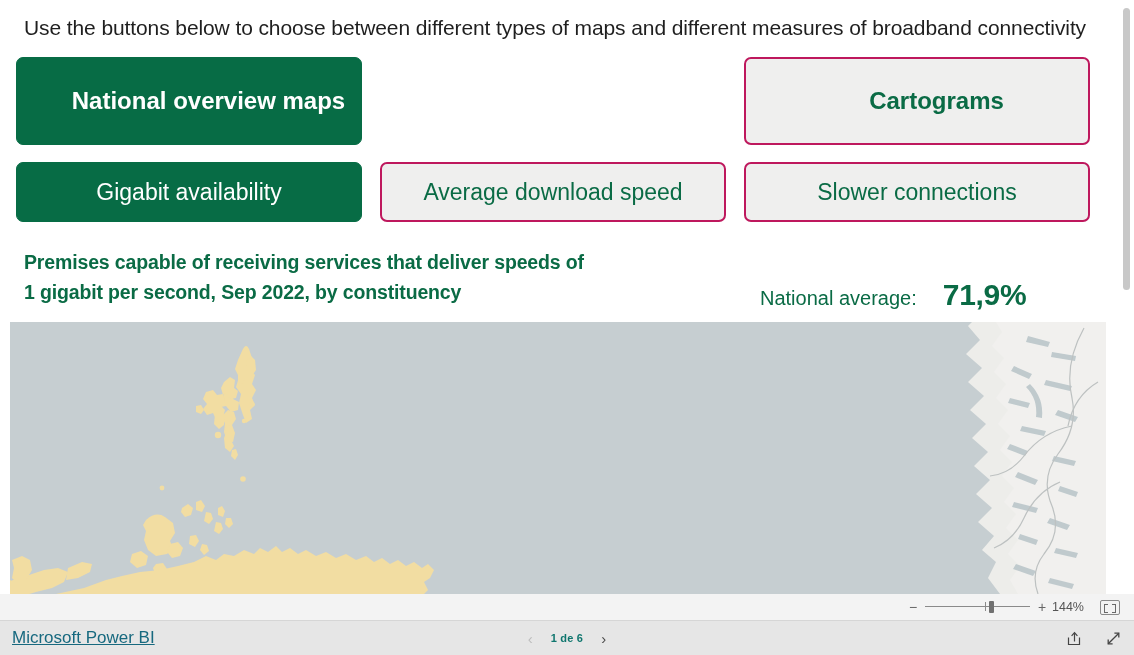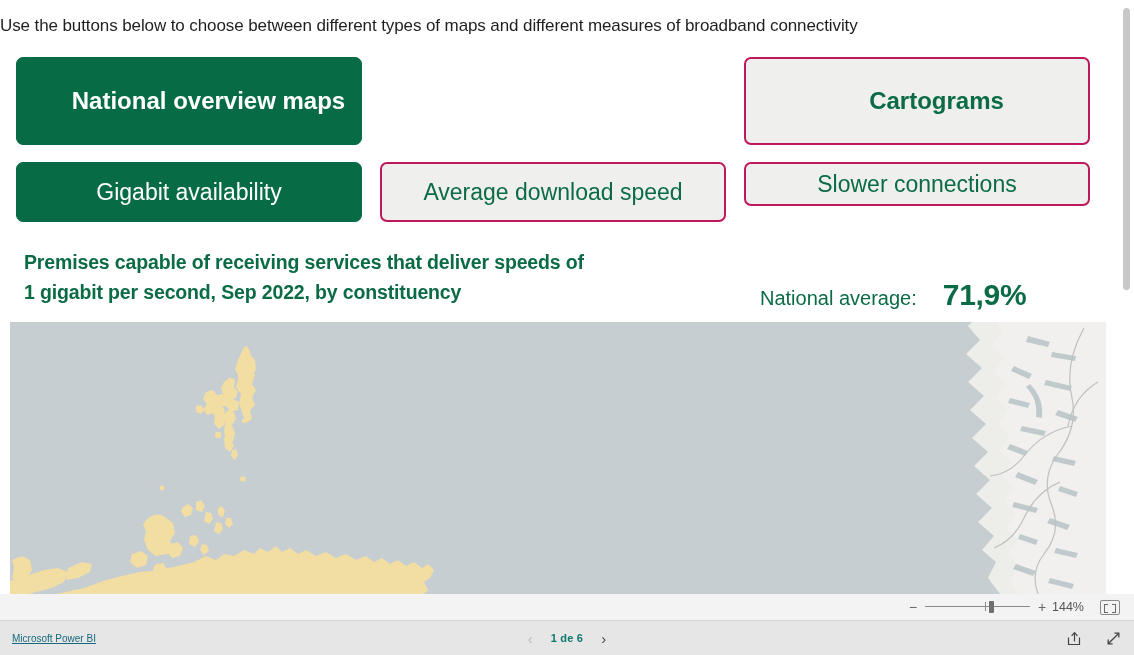--- a/index.html
+++ b/index.html
@@ -25,21 +25,22 @@
     height: 594px;
     background: #ffffff;
     overflow: hidden;
   }
 
   
   #instruction {
     position: absolute;
     left: 0; top: 16px;
     width: 1110px;
-    font-size: 17px;
+    text-align: center;
+    font-size: 21px;
     color: #1f1f1f;
     letter-spacing: -0.1px;
     white-space: nowrap;
   }
 
   
   .btn {
     position: absolute;
     display: flex;
     align-items: center;
@@ -77,21 +78,21 @@
     width: 346px; height: 60px;
     font-size: 23px;
   }
   #btn-avg-speed {
     left: 380px; top: 162px;
     width: 346px; height: 60px;
     font-size: 23px;
   }
   #btn-slower {
     left: 744px; top: 162px;
-    width: 346px; height: 44px;
+    width: 346px; height: 60px;
     font-size: 23px;
   }
 
   
   #chart-title {
     position: absolute;
     left: 24px; top: 247px;
     width: 680px;
     font-size: 19.5px;
     font-weight: bold;
@@ -216,21 +217,21 @@
     position: absolute;
     left: 0; top: 621px;
     width: 1134px; height: 34px;
     background: #e6e6e6;
     display: flex;
     align-items: center;
   }
   #powerbi-link {
     position: absolute;
     left: 12px;
-    font-size: 10px;
+    font-size: 17px;
     color: #17697f;
     text-decoration: underline;
     cursor: pointer;
   }
   #pager {
     position: absolute;
     left: 0; width: 1134px;
     display: flex;
     align-items: center;
     justify-content: center;

